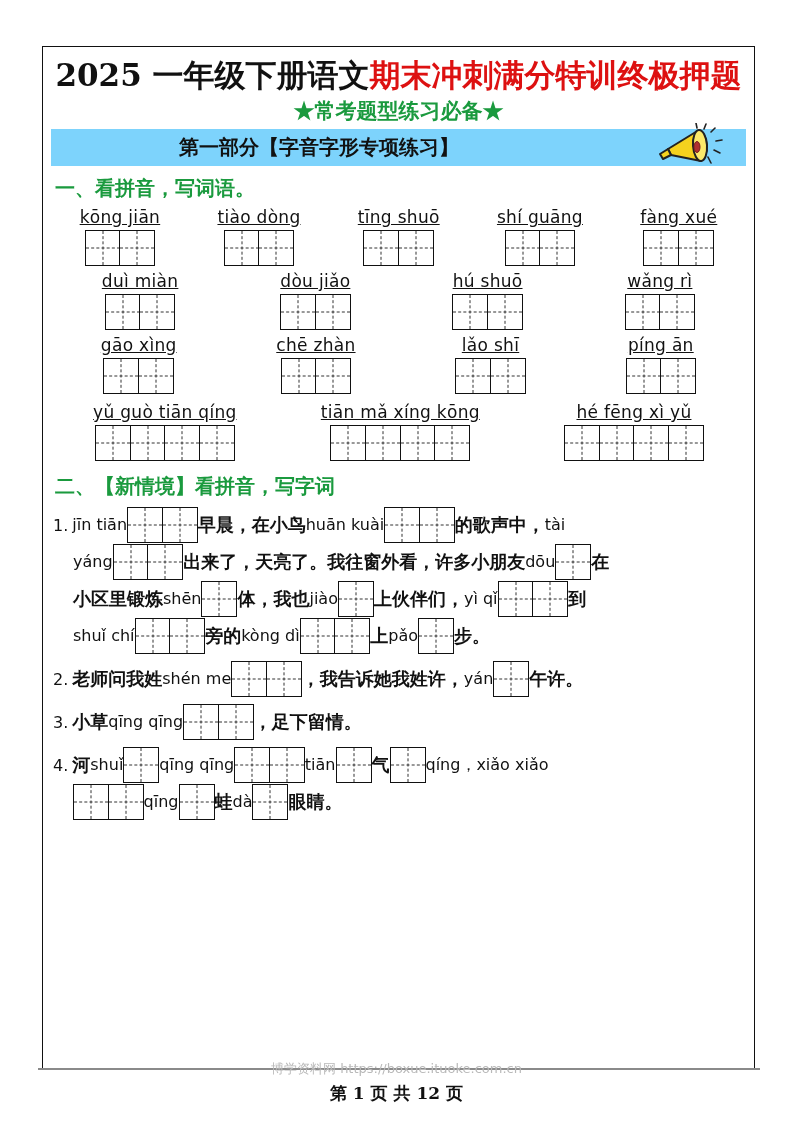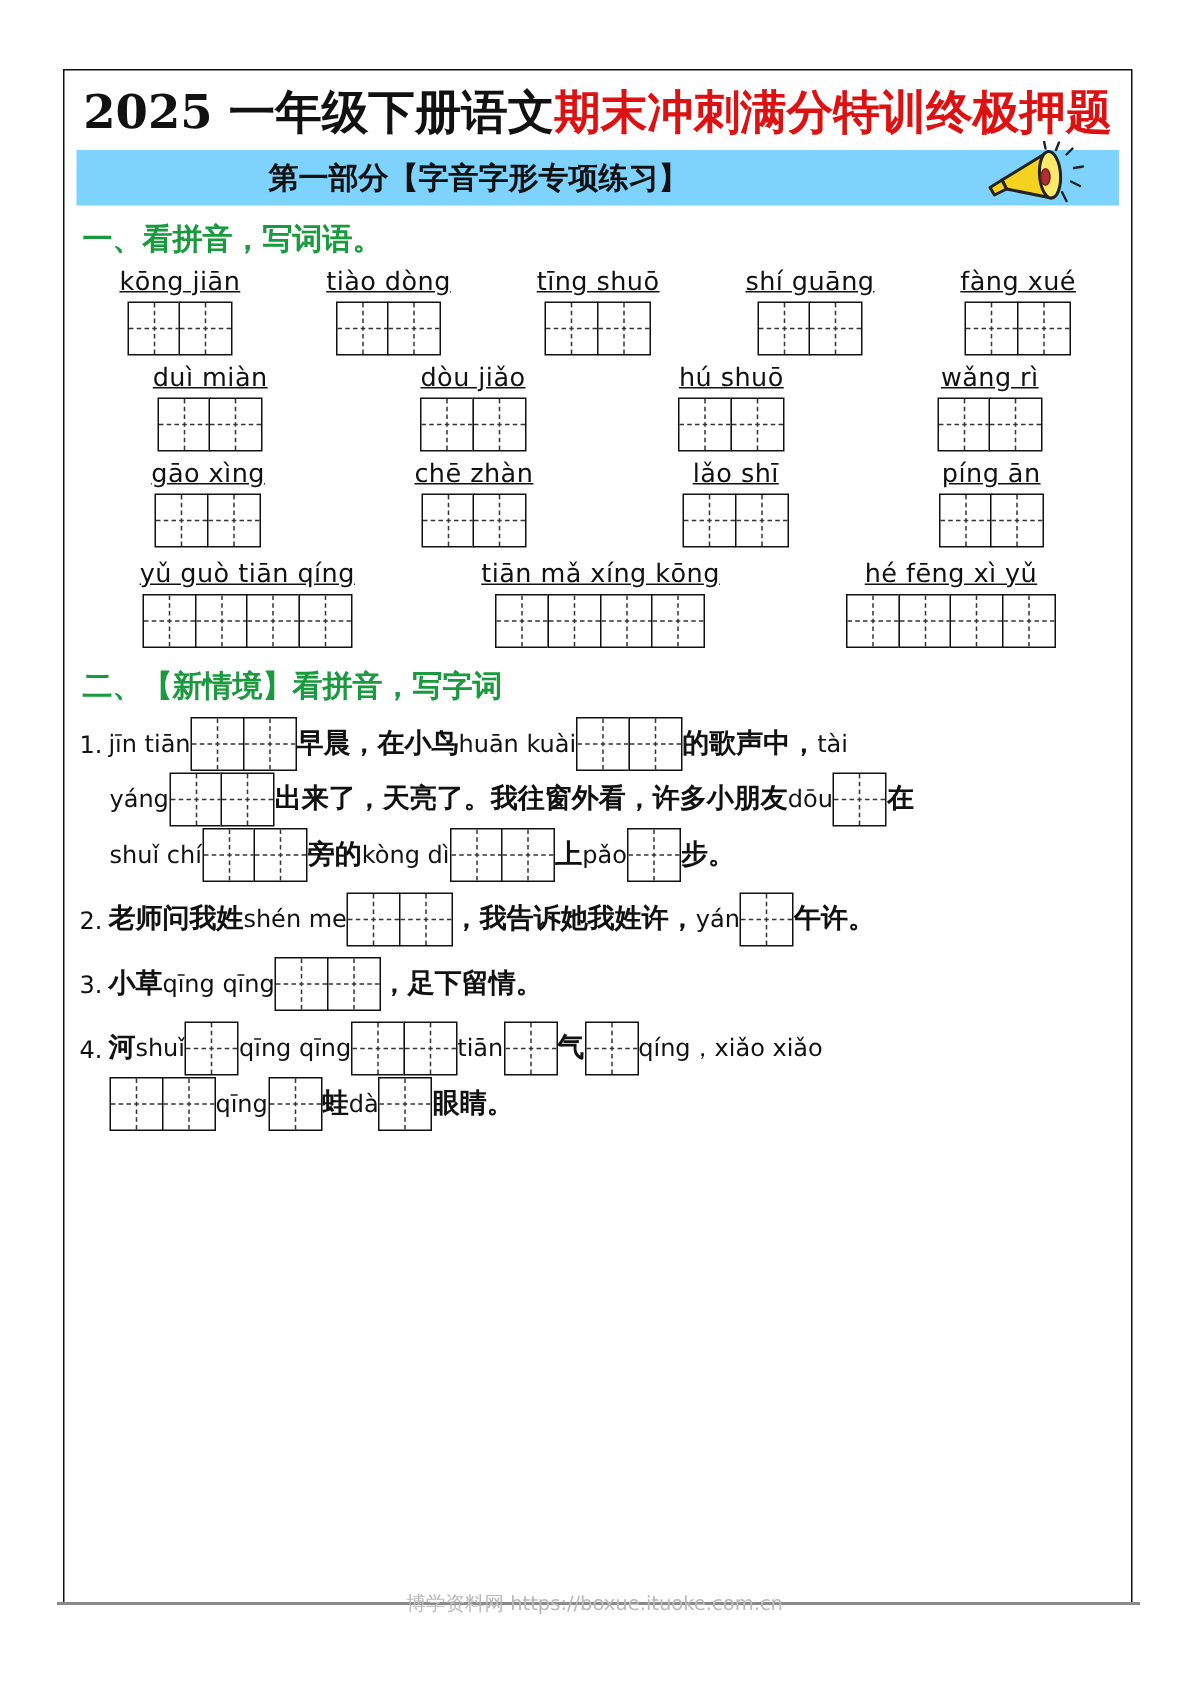--- a/index.html
+++ b/index.html
@@ -174,20 +174,21 @@
 </head>
 <body>
 
 <div class="page">
   <div class="frame">
     <div class="inner">
 
       <div class="title">
         <span class="blk">2025 一年级下册语文</span><span class="red">期末冲刺满分特训终极押题</span>
       </div>
+      <div class="subtitle">★常考题型练习必备★</div>
 
       <div class="banner">
         <div class="banner-text">第一部分【字音字形专项练习】</div>
         <svg class="megaphone" viewBox="0 0 70 48">
           <g stroke="#222" stroke-width="1.6" fill="none" stroke-linecap="round">
             <line x1="50" y1="6" x2="52" y2="1"></line>
             <line x1="57" y1="9" x2="61" y2="5"></line>
             <line x1="43" y1="5" x2="42" y2="0"></line>
             <line x1="62" y1="18" x2="68" y2="17"></line>
             <line x1="60" y1="27" x2="66" y2="30"></line>
@@ -364,20 +365,40 @@
               </span>
               <span class="han">出来了，天亮了。我往窗外看，许多小朋友</span>
               <span class="pin">dōu</span>
               <span class="tzg" style="margin-top: 0px;">
                 <span class="bx"></span>
               </span>
               <span class="han">在</span>
             </div>
             <div class="ln">
               <span class="ind" style="width: 20px;"></span>
+              <span class="han">小区里锻炼</span>
+              <span class="pin">shēn</span>
+              <span class="tzg" style="margin-top: 0px;">
+                <span class="bx"></span>
+              </span>
+              <span class="han">体，我也</span>
+              <span class="pin">jiào</span>
+              <span class="tzg" style="margin-top: 0px;">
+                <span class="bx"></span>
+              </span>
+              <span class="han">上伙伴们，</span>
+              <span class="pin">yì qǐ</span>
+              <span class="tzg" style="margin-top: 0px;">
+                <span class="bx"></span>
+                <span class="bx"></span>
+              </span>
+              <span class="han">到</span>
+            </div>
+            <div class="ln">
+              <span class="ind" style="width: 20px;"></span>
               <span class="pin">shuǐ chí</span>
               <span class="tzg" style="margin-top: 0px;">
                 <span class="bx"></span>
                 <span class="bx"></span>
               </span>
               <span class="han">旁的</span>
               <span class="pin">kòng dì</span>
               <span class="tzg" style="margin-top: 0px;">
                 <span class="bx"></span>
                 <span class="bx"></span>
@@ -460,13 +481,14 @@
               <span class="han">眼睛。</span>
             </div>
           </div>
         </div>
 
     </div>
   </div>
 
   <div class="hrule"></div>
   <div class="wm">博学资料网 https://boxue.ituoke.com.cn</div>
+  <div class="pgn">第 1 页  共 12 页</div>
 </div>
 
 </body></html>

